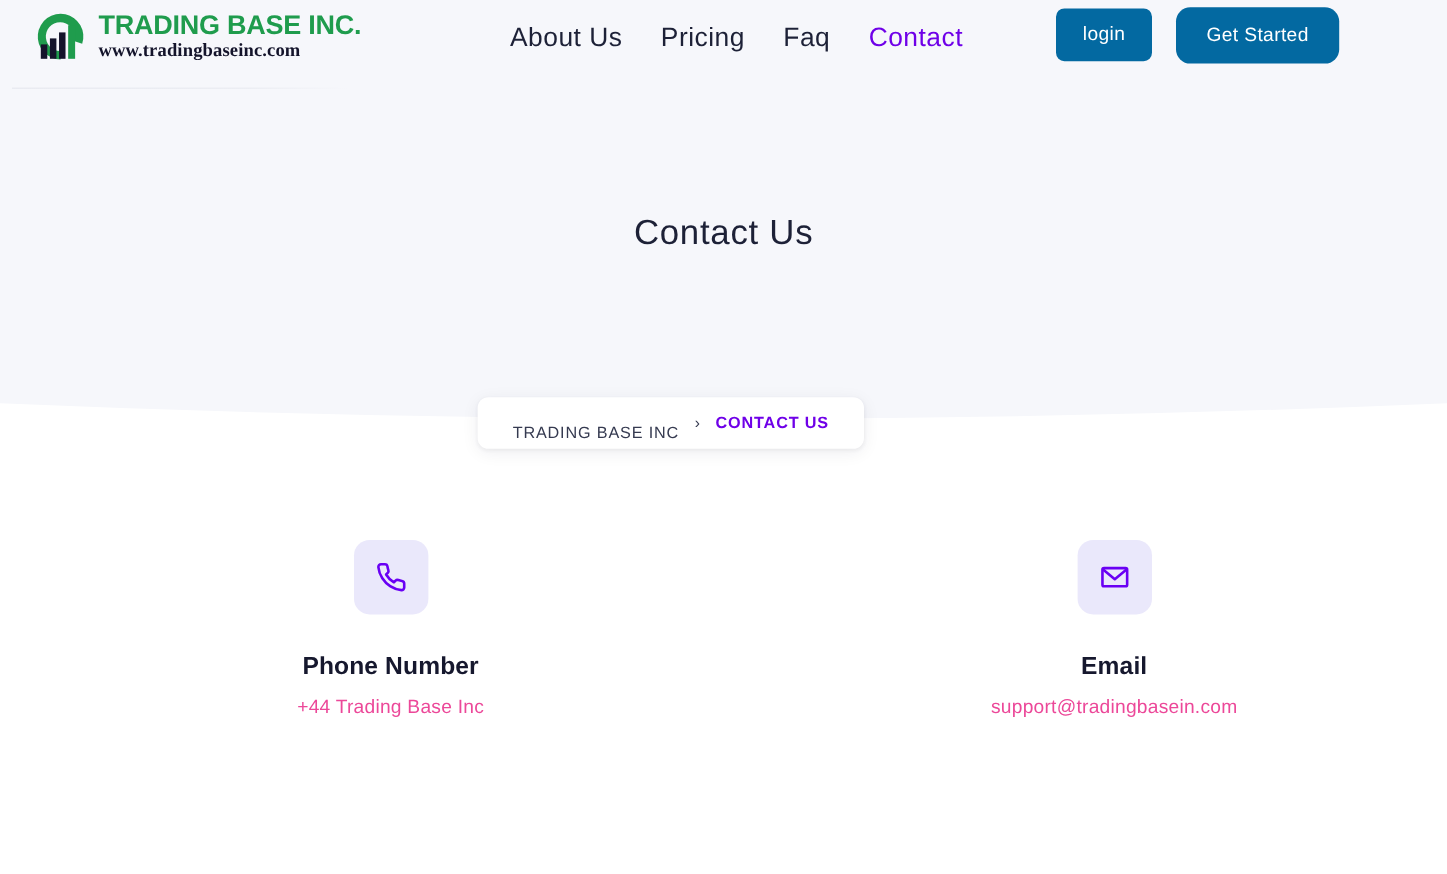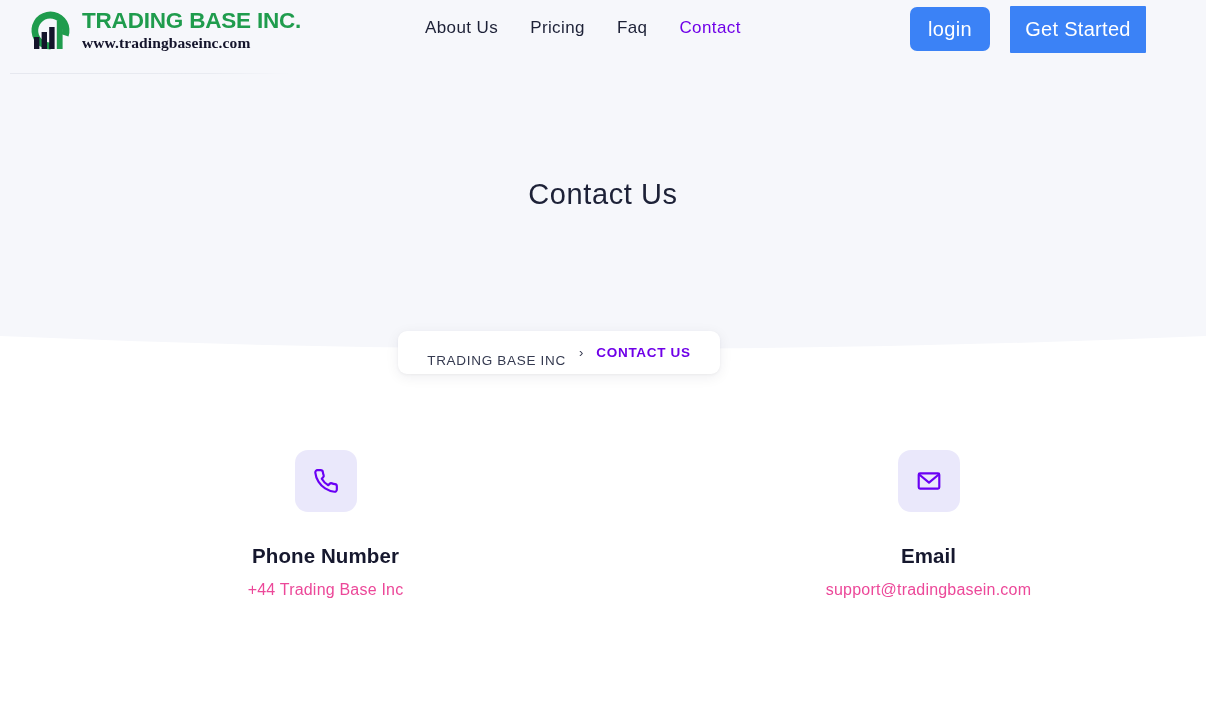--- a/index.html
+++ b/index.html
@@ -84,54 +84,53 @@
   
   .nav {
     position: absolute;
     left: 409px;
     top: 18px;
     display: flex;
     align-items: center;
     gap: 0px;
   }
   .nav a {
-    font-size: 17px;
+    font-size: 22px;
     letter-spacing: 0.4px;
     color: #1d2137;
     text-decoration: none;
     padding: 0 16px;
     white-space: nowrap;
   }
   .nav a.active { color: #6f00e8; }
 
   
   .btn {
     position: absolute;
     display: inline-flex;
     align-items: center;
     justify-content: center;
     color: #ffffff;
-    background: #3b82f6;
+    background: #0369a1;
     border: none;
     border-radius: 6px;
-    font-size: 20px;
+    font-size: 16px;
     letter-spacing: 0.3px;
     cursor: pointer;
     white-space: nowrap;
-    margin-left: 30px;
   }
   .btn-login {
     left: 880px; top: 7px;
     width: 80px; height: 44px;
     border-radius: 7px;
   }
   .btn-started {
     left: 980px; top: 6px;
     width: 136px; height: 47px;
-    border-radius: 1px;
+    border-radius: 12px;
   }
 
   
   .hero-title {
     position: absolute;
     left: 0; top: 178px;
     width: 1206px;
     text-align: center;
     font-size: 29px;
     font-weight: 400;

